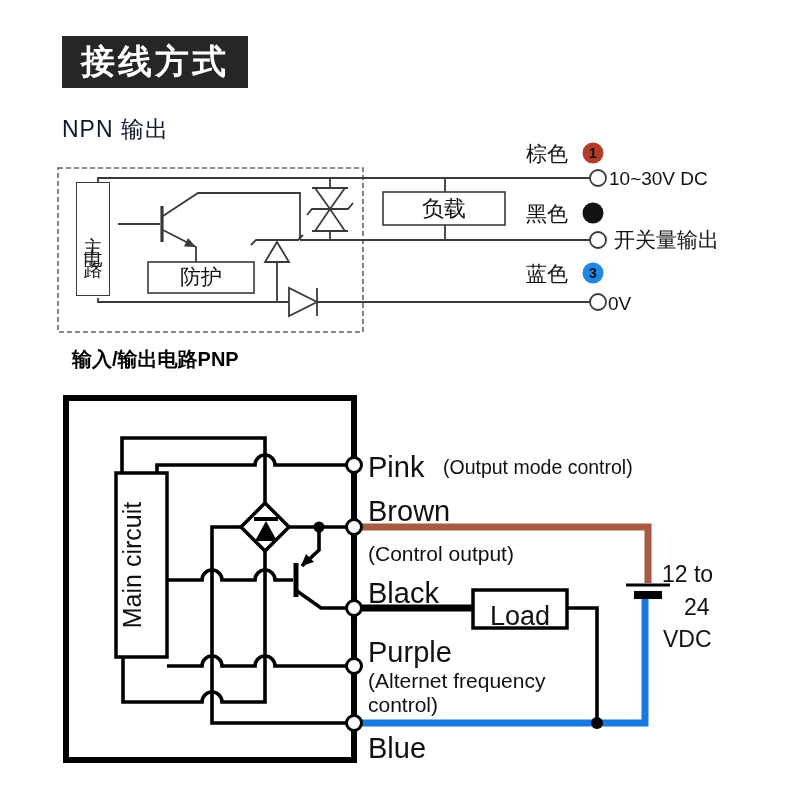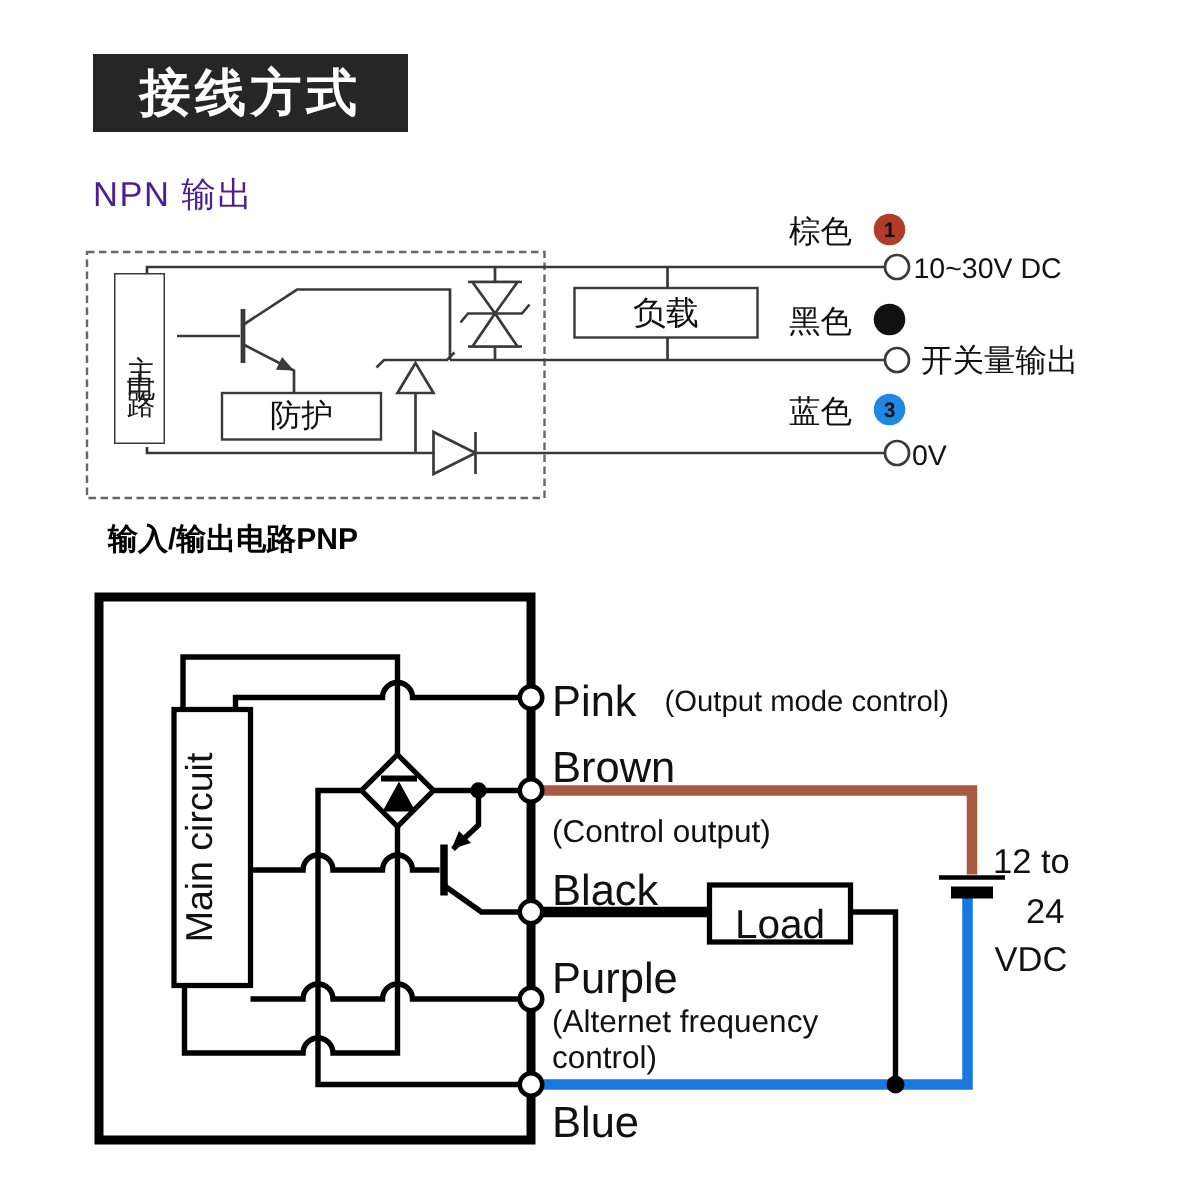--- a/index.html
+++ b/index.html
@@ -1,26 +1,26 @@
 <!DOCTYPE html>
 <html><head>
 <meta charset="utf-8">
 <style>
   html,body{margin:0;padding:0;}
   .page{
     position:relative;width:800px;height:800px;background:#ffffff;overflow:hidden;
     font-family:"Liberation Sans","DejaVu Sans",sans-serif;color:#111;
   }
   .badge{
-    position:absolute;left:62px;top:36px;width:210px;height:52px;
+    position:absolute;left:62px;top:36px;width:186px;height:52px;
     background:#262626;color:#fff;display:flex;align-items:center;justify-content:center;
     font-size:34px;font-weight:700;letter-spacing:3px;
   }
   .npn-title{
-    position:absolute;left:62px;top:114px;font-size:23px;color:#4c1d95;letter-spacing:1px;
+    position:absolute;left:62px;top:114px;font-size:23px;color:#0f172a;letter-spacing:1px;
   }
   .pnp-title{
     position:absolute;left:72px;top:346px;font-size:20px;font-weight:700;color:#000;
   }
   .main-circuit-cn{
     position:absolute;left:76px;top:182px;width:34px;height:114px;
     border:1.6px solid #3a3a3a;background:#fff;box-sizing:border-box;
     display:flex;align-items:center;justify-content:center;
     writing-mode:vertical-lr;font-size:19px;letter-spacing:12px;color:#1a1a1a;
   }

